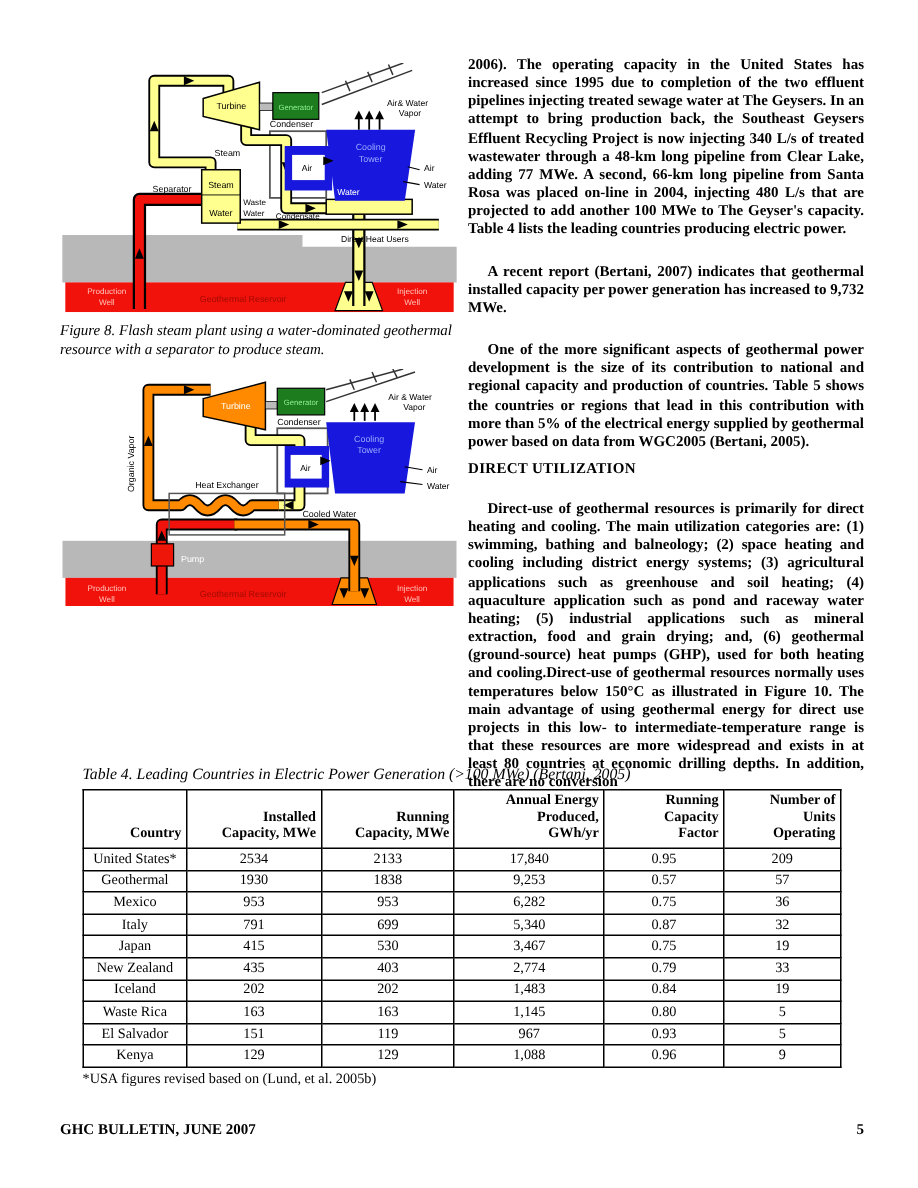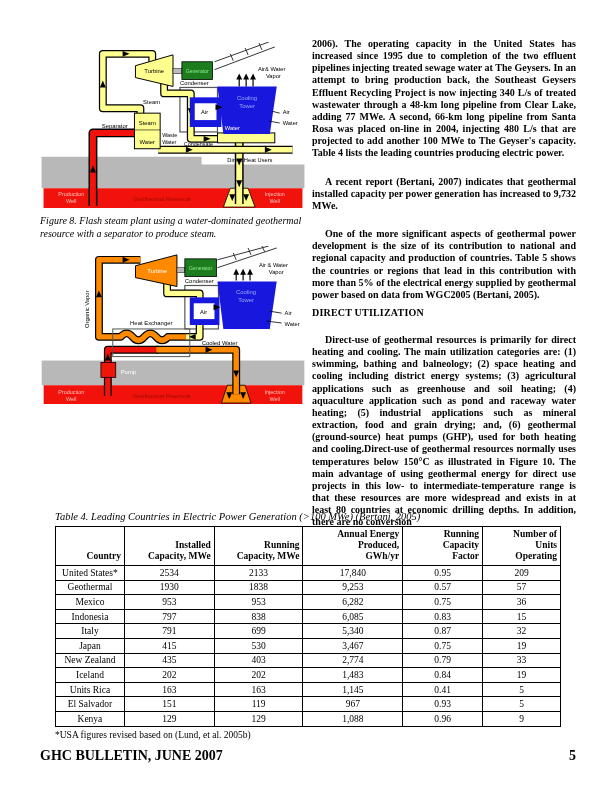--- a/index.html
+++ b/index.html
@@ -14,21 +14,21 @@
   .fig9wrap{margin-top:6px;}
   .leftpara{margin-top:9px;}
   .table-block{position:absolute;left:55px;top:511px;width:506px;}
   .table-title{font-style:italic;font-size:10.5px;margin:0 0 4px 0;}
   table.t4{border-collapse:collapse;width:506px;border:1.7px solid #000;}
   .t4 th,.t4 td{border:1px solid #000;text-align:center;}
   .t4 th{font-size:9.5px;line-height:11px;font-weight:bold;padding:2px 3px 3px 20px;vertical-align:bottom;text-align:right;}
   .t4 td{font-size:9.5px;height:13.6px;padding:0 2px;}
   .footnote{font-size:9.5px;margin-top:3px;}
   .footer{position:absolute;left:40px;right:36px;top:748px;display:flex;justify-content:space-between;
-          font-weight:bold;font-size:14px;}
+          font-weight:bold;font-size:10px;}
   svg{display:block;}
   svg text{font-family:"Liberation Sans","DejaVu Sans",sans-serif;}
   .lbl{font-size:6px;fill:#000;}
   .lbl55{font-size:5.5px;fill:#000;}
   .lbl58{font-size:5.8px;fill:#000;}
   .towertxt{font-size:6px;fill:#9aa8ff;}
   .whitetxt{fill:#ffffff;}
   .gentxt{font-size:5.2px;fill:#8df08d;}
   .restxt{font-size:5.5px;fill:#ffc4bb;}
   .resmid{font-size:6px;fill:#a00b00;}
@@ -270,28 +270,20 @@
           </tr>
           <tr>
             <td>Mexico</td>
             <td>953</td>
             <td>953</td>
             <td>6,282</td>
             <td>0.75</td>
             <td>36</td>
           </tr>
           <tr>
-            <td>Indonesia</td>
-            <td>797</td>
-            <td>838</td>
-            <td>6,085</td>
-            <td>0.83</td>
-            <td>15</td>
-          </tr>
-          <tr>
             <td>Italy</td>
             <td>791</td>
             <td>699</td>
             <td>5,340</td>
             <td>0.87</td>
             <td>32</td>
           </tr>
           <tr>
             <td>Japan</td>
             <td>415</td>
@@ -310,25 +302,25 @@
           </tr>
           <tr>
             <td>Iceland</td>
             <td>202</td>
             <td>202</td>
             <td>1,483</td>
             <td>0.84</td>
             <td>19</td>
           </tr>
           <tr>
-            <td>Units Rica</td>
+            <td>Waste Rica</td>
             <td>163</td>
             <td>163</td>
             <td>1,145</td>
-            <td>0.41</td>
+            <td>0.80</td>
             <td>5</td>
           </tr>
           <tr>
             <td>El Salvador</td>
             <td>151</td>
             <td>119</td>
             <td>967</td>
             <td>0.93</td>
             <td>5</td>
           </tr>

